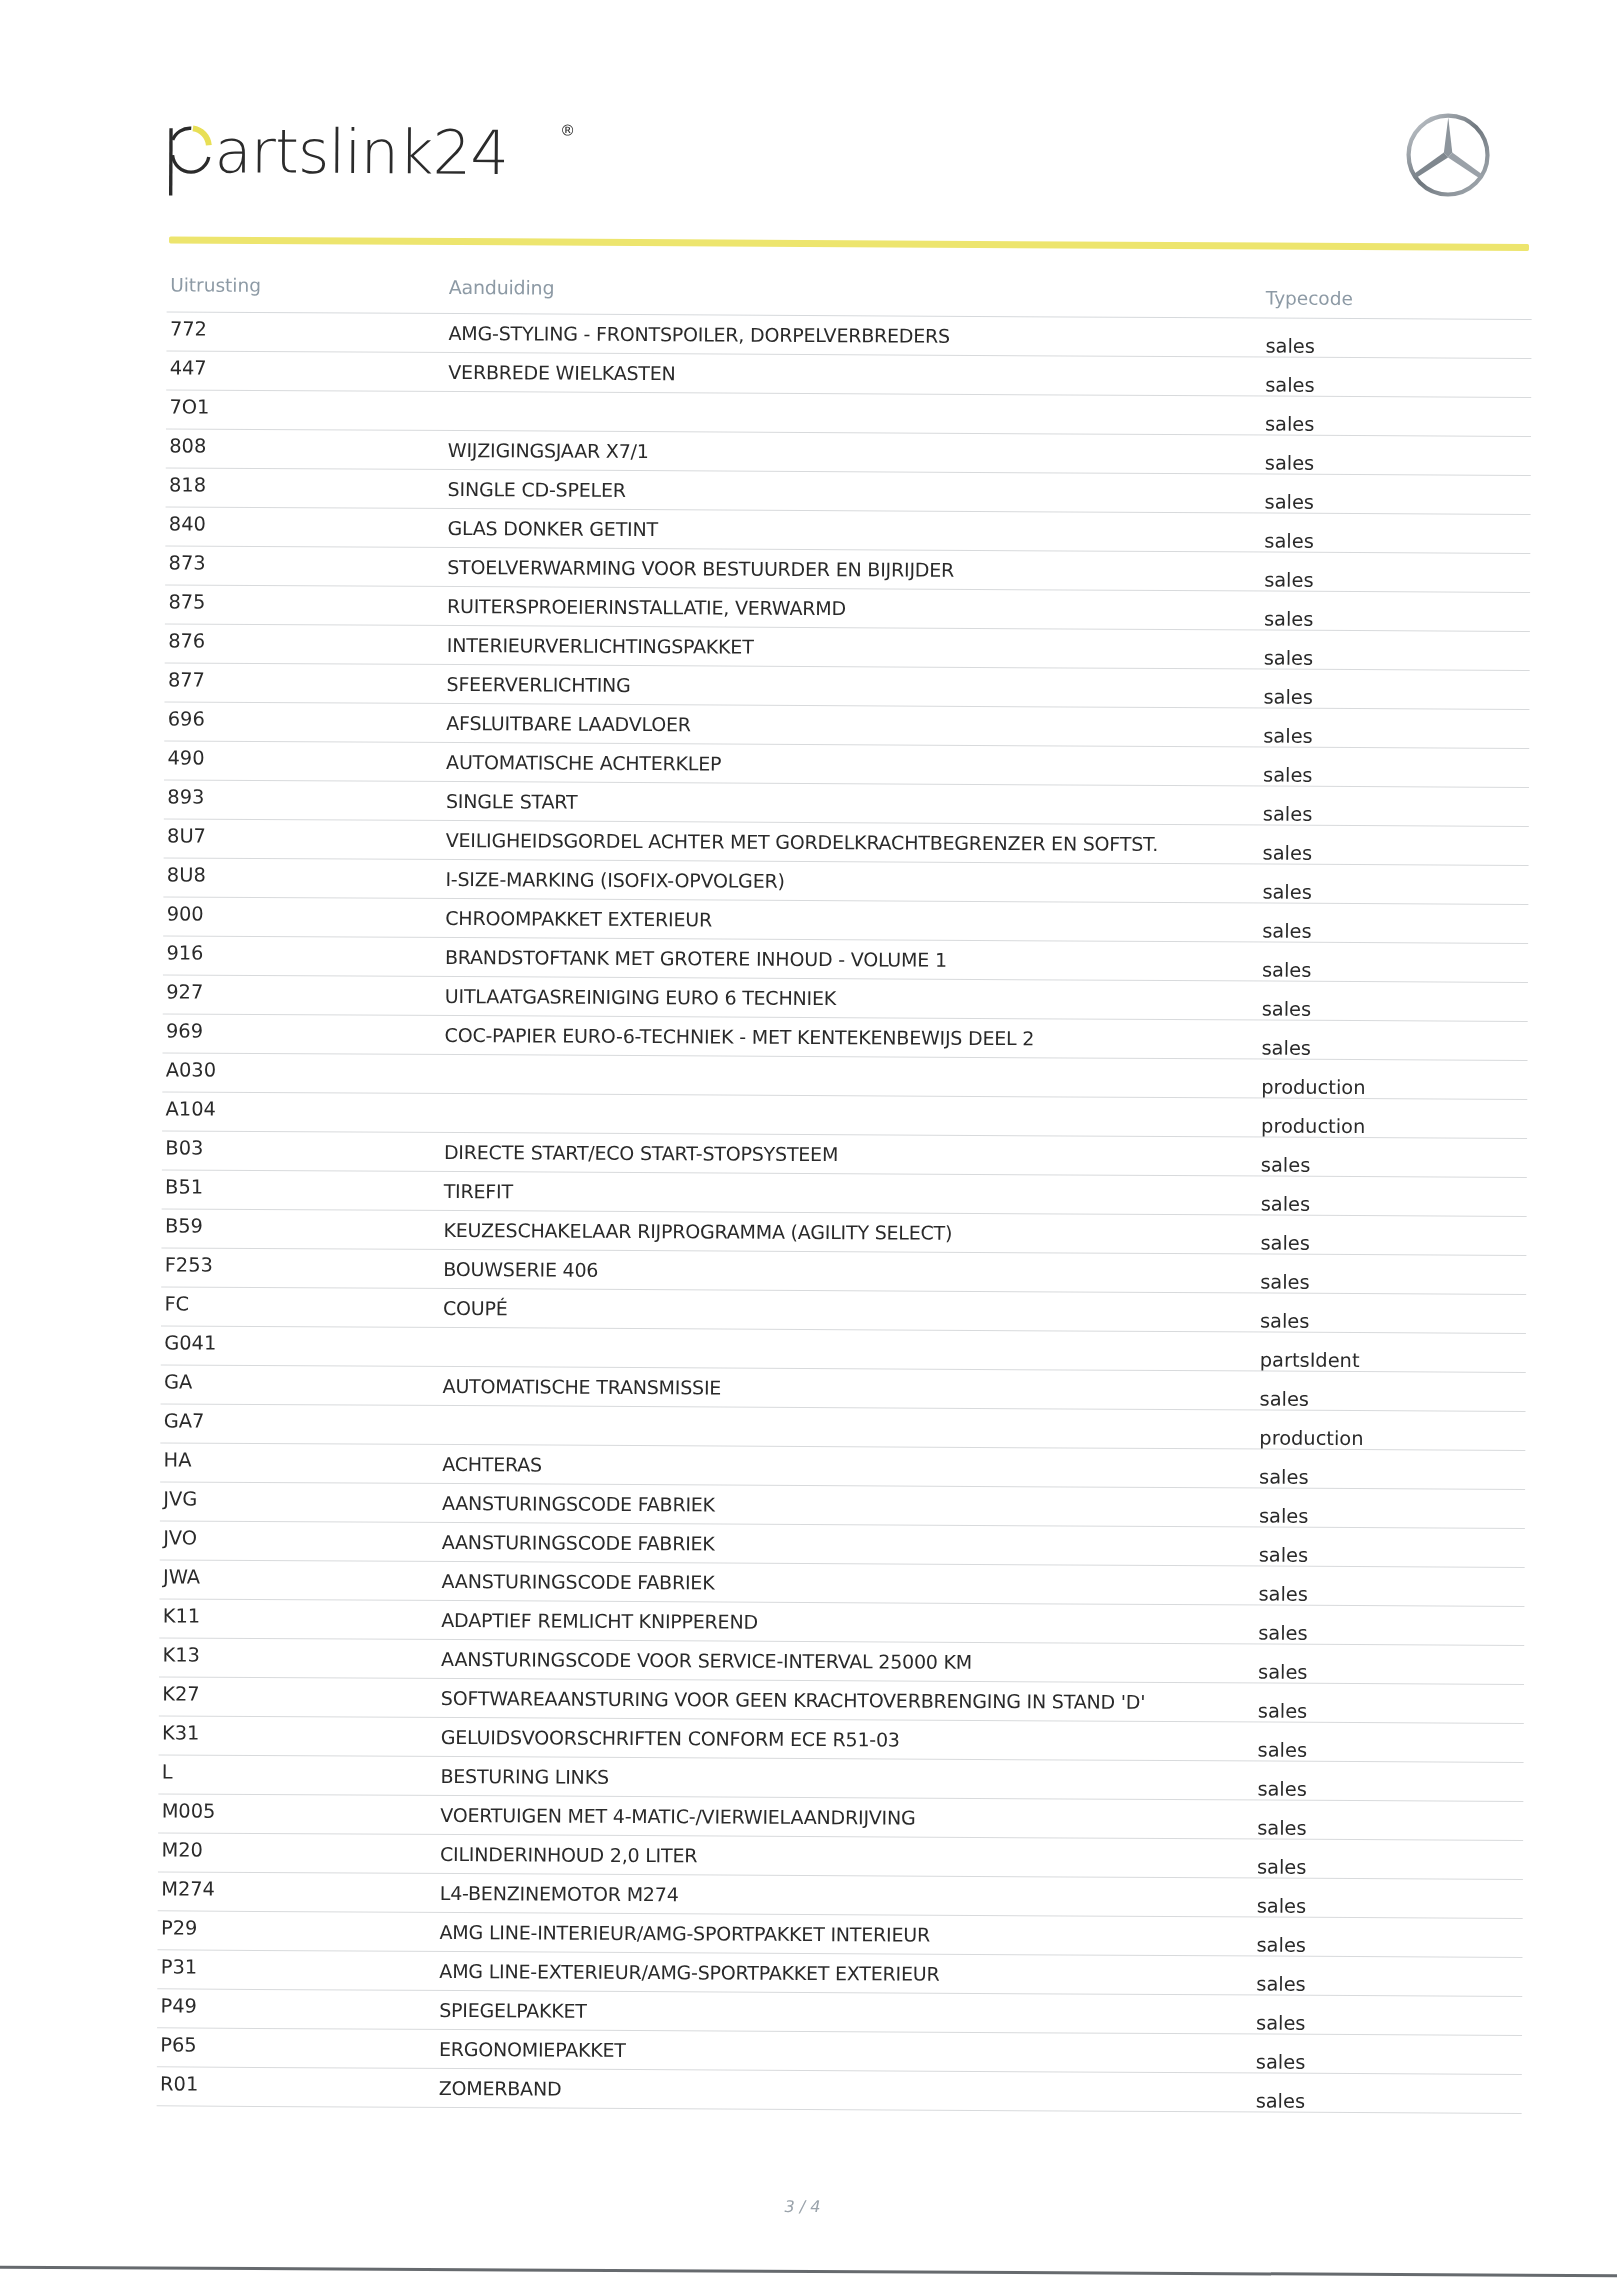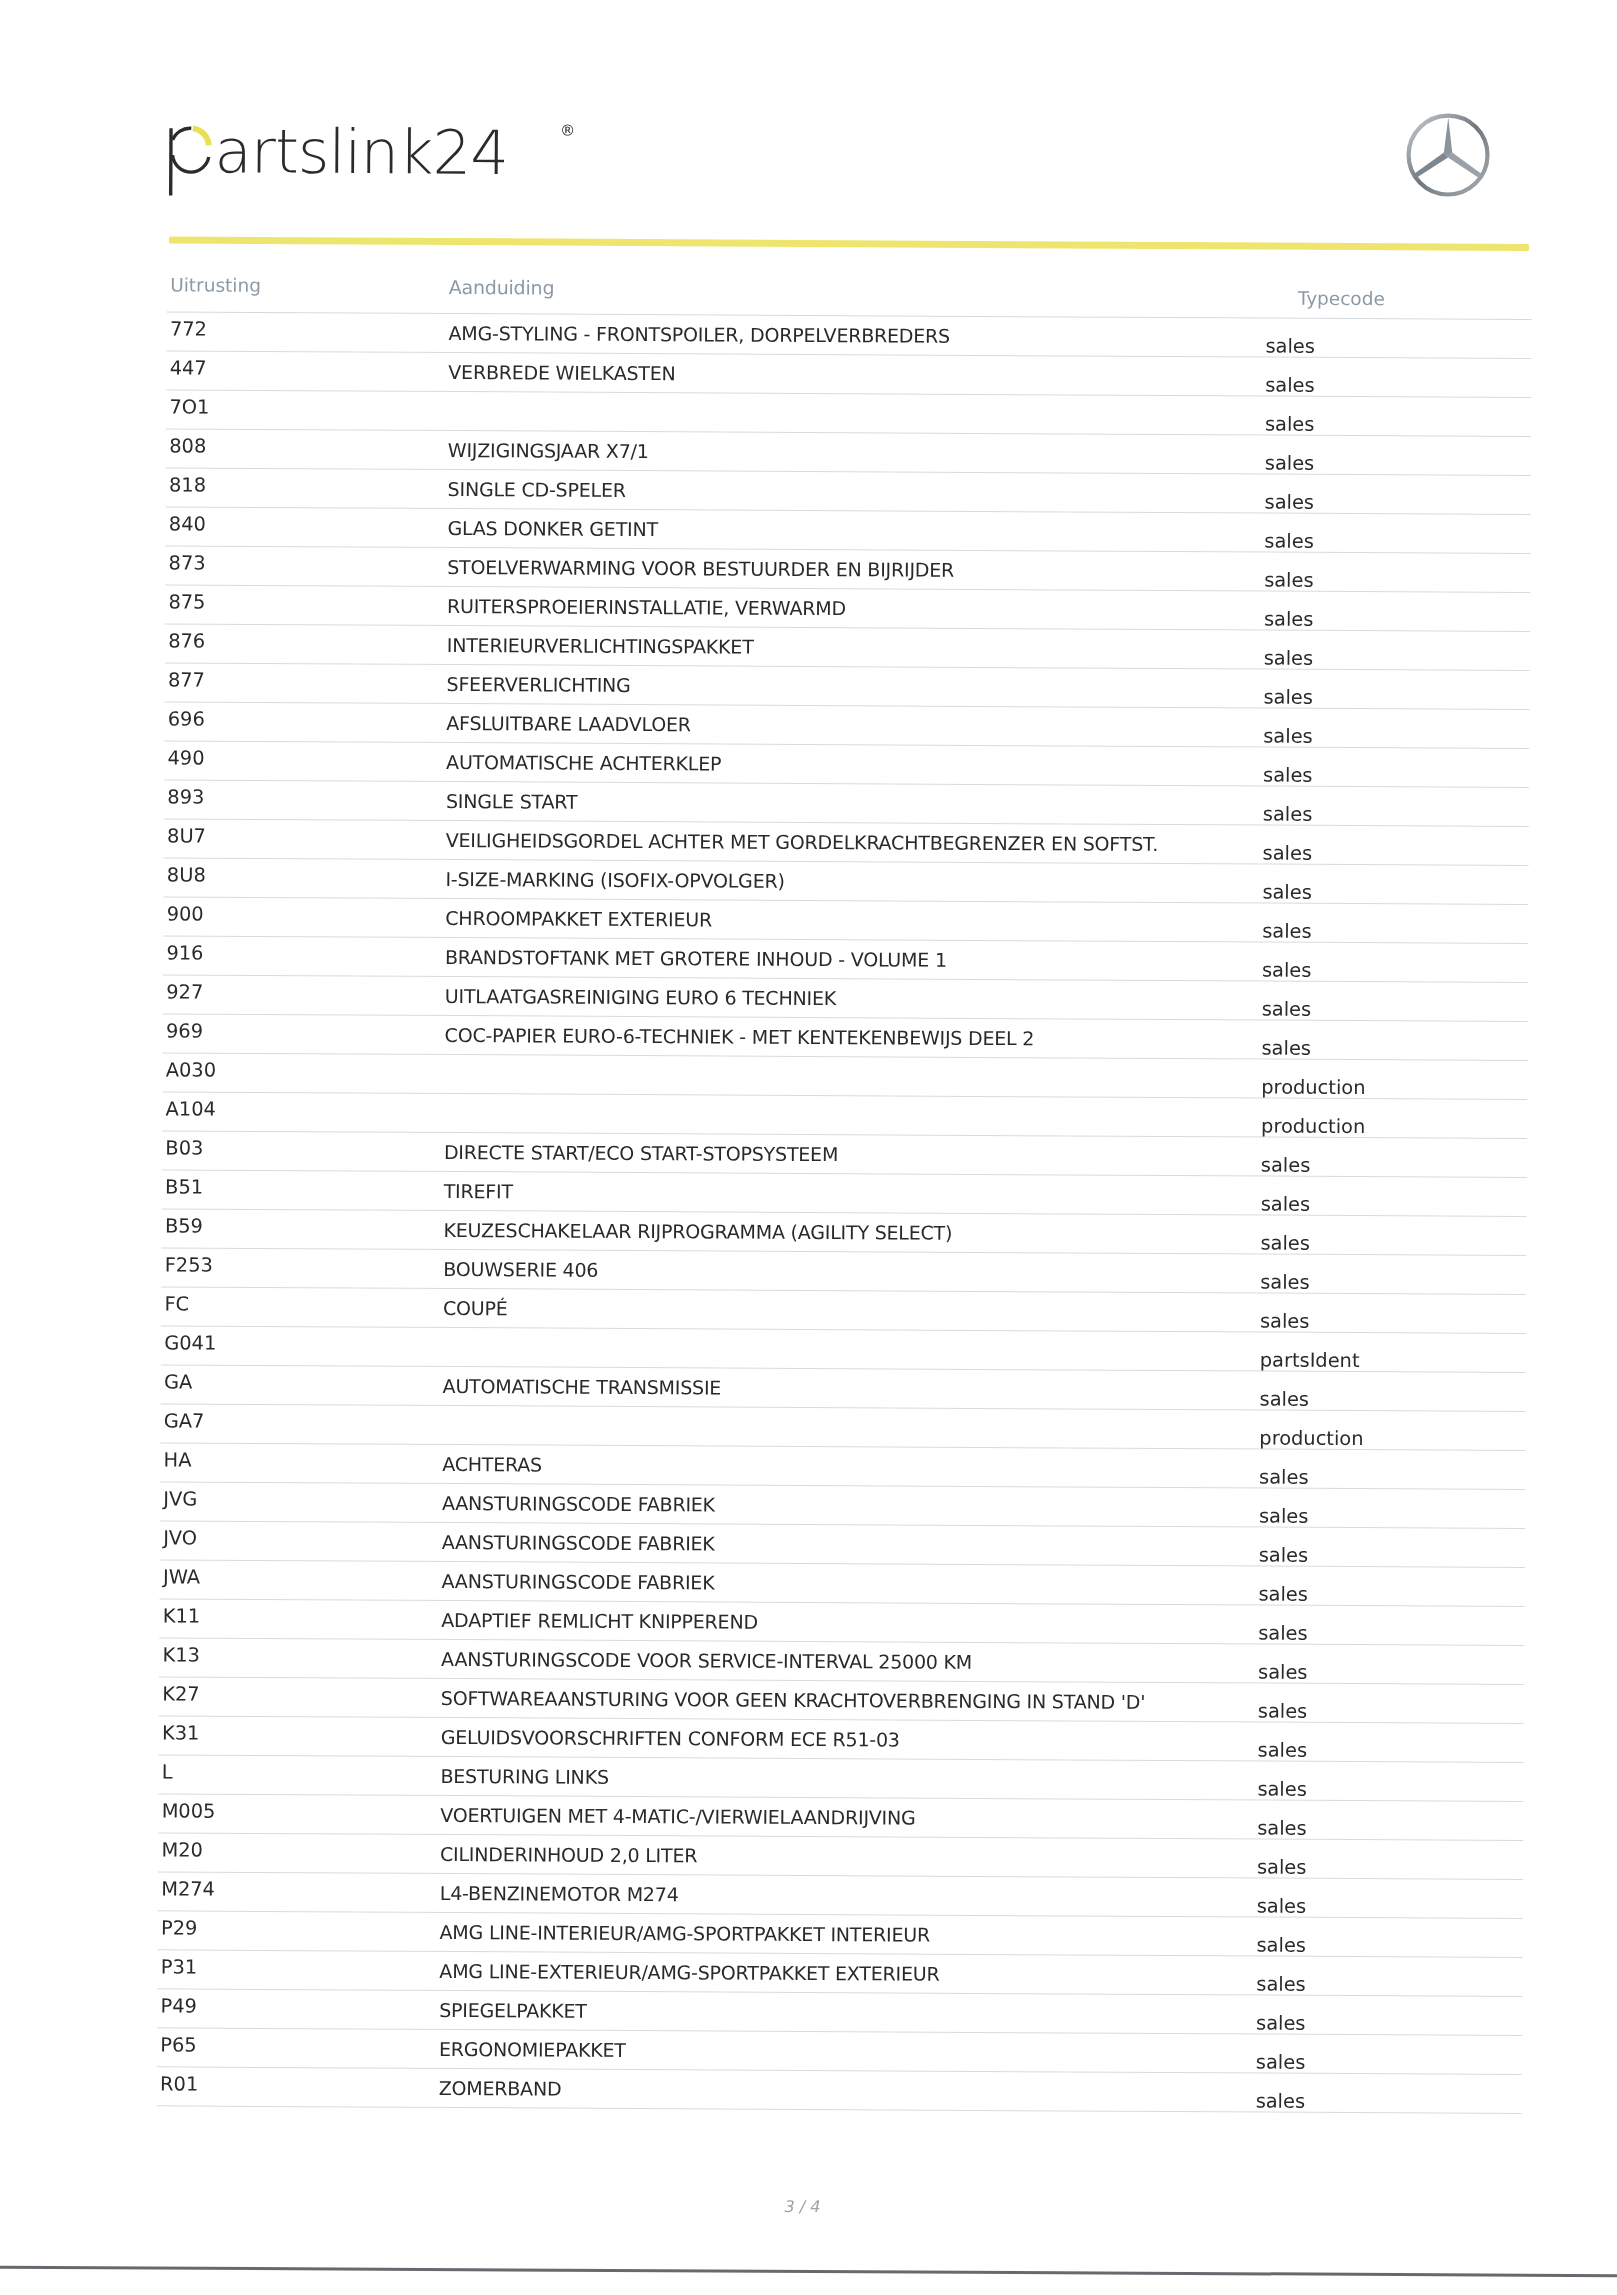--- a/index.html
+++ b/index.html
@@ -20,21 +20,21 @@
   .accent-bar {
     position: absolute; left: 164px; top: 240px; width: 1360px; height: 6.7px;
     background: #ede56e; border-radius: 1.7px;
   }
   .table { position: absolute; left: 162px; top: 271px; width: 1365px; }
   .thead {
     position: relative; height: 44px; border-bottom: 1.3px solid #d6d9dc;
     color: #8d9aa5; font-size: 18.5px;
   }
   .thead span { position: absolute; top: 6.7px; }
-  .thead .c3 { top: 13.5px; margin-left: 32px; }
+  .thead .c3 { top: 13.5px; }
   .row {
     position: relative; height: 38px; border-bottom: 1.3px solid #d8dadc;
     color: #2a2a2a; font-size: 19.4px;
   }
   .row span { position: absolute; white-space: nowrap; }
   .c1 { left: 3.4px; top: 5px; text-align: right; }
   .c2 { left: 282px; top: 8.4px; font-size: 19px; letter-spacing: -0.2px; }
   .c3 { left: 1099px; top: 16px; }
   .pagenum {
     position: absolute; left: 0; width: 1617px; top: 2197px; text-align: center;

